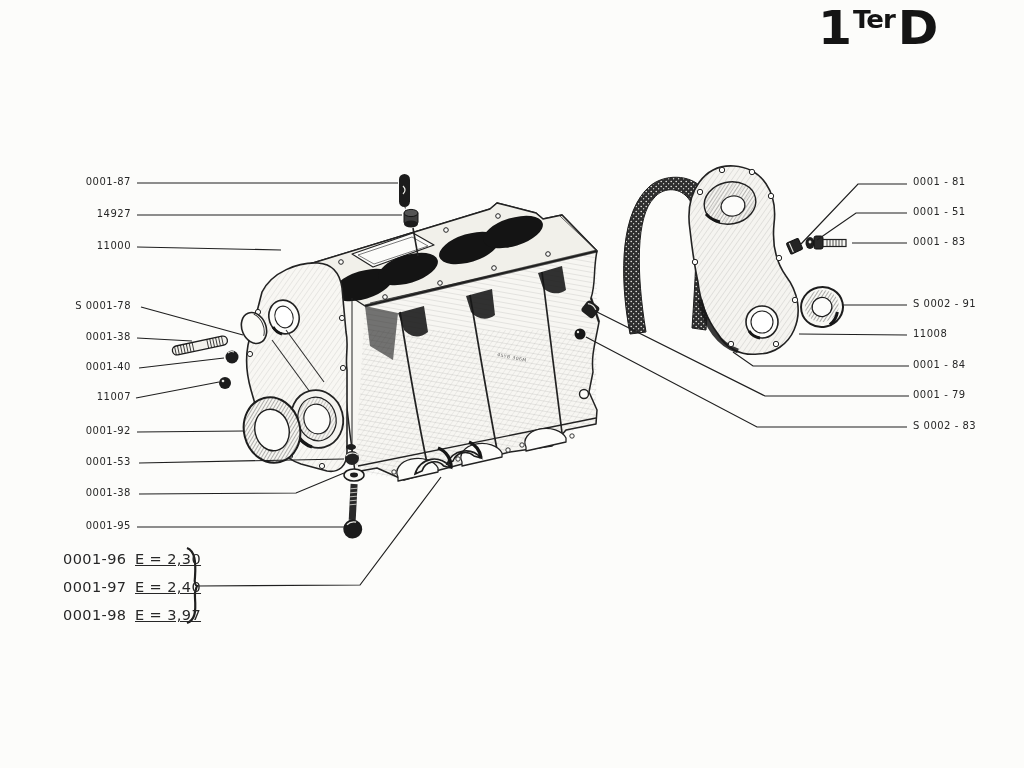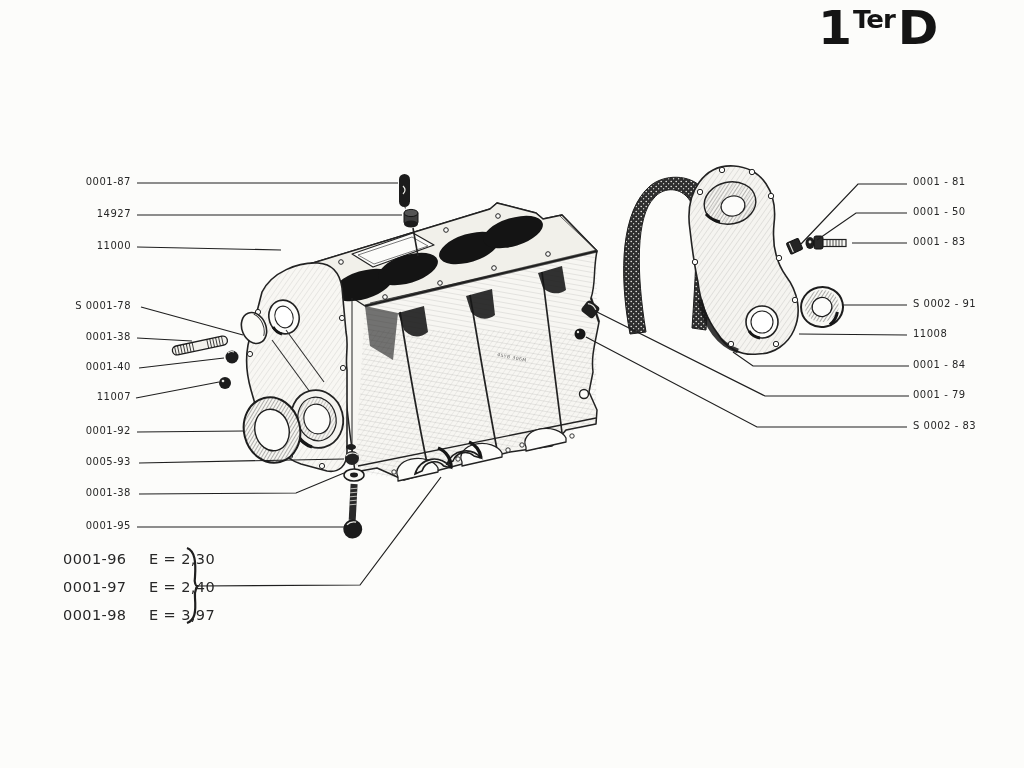--- a/index.html
+++ b/index.html
@@ -24,21 +24,21 @@
 
   
   .callout{
     position:absolute;font-size:10px;letter-spacing:.5px;color:#272727;
     line-height:18px;white-space:nowrap;
   }
   .callout.lft{width:96px;text-align:right;left:35px;}
   .callout.rgt{left:913px;text-align:center;}
   .variant-row{position:absolute;left:63px;font-size:14.5px;letter-spacing:.4px;color:#272727;line-height:18px;white-space:nowrap;}
   .variant-row .part{display:inline-block;width:58px;}
-  .variant-row .dim{display:inline-block;margin-left:23px;}
+  .variant-row .dim{display:inline-block;margin-left:9px;text-decoration:underline;}
 
   .engraving{
     position:absolute;left:497px;top:355px;font-size:4.5px;color:#666;
     transform:rotate(11deg);letter-spacing:.5px;
   }
 </style>
 </head>
 <body>
 
 <div class="stage">
@@ -329,39 +329,39 @@
   </div>
 
   <div class="callout lft" style="top:173px">0001-87</div>
   <div class="callout lft" style="top:205px">14927</div>
   <div class="callout lft" style="top:237px">11000</div>
   <div class="callout lft" style="top:297px">S 0001-78</div>
   <div class="callout lft" style="top:328px">0001-38</div>
   <div class="callout lft" style="top:358px">0001-40</div>
   <div class="callout lft" style="top:388px">11007</div>
   <div class="callout lft" style="top:422px">0001-92</div>
-  <div class="callout lft" style="top:453px">0005-93</div>
+  <div class="callout lft" style="top:453px">0001-53</div>
   <div class="callout lft" style="top:484px">0001-38</div>
   <div class="callout lft" style="top:517px">0001-95</div>
 
   <div class="variant-row" style="top:550px">
     <span class="part">0001-96</span>
     <span class="dim">E = 2,30</span>
   </div>
   <div class="variant-row" style="top:578px">
     <span class="part">0001-97</span>
     <span class="dim">E = 2,40</span>
   </div>
   <div class="variant-row" style="top:606px">
     <span class="part">0001-98</span>
     <span class="dim">E = 3,97</span>
   </div>
 
   <div class="callout rgt" style="top:173px">0001 - 81</div>
-  <div class="callout rgt" style="top:203px">0001 - 50</div>
+  <div class="callout rgt" style="top:203px">0001 - 51</div>
   <div class="callout rgt" style="top:233px">0001 - 83</div>
   <div class="callout rgt" style="top:295px">S 0002 - 91</div>
   <div class="callout rgt" style="top:325px">11008</div>
   <div class="callout rgt" style="top:356px">0001 - 84</div>
   <div class="callout rgt" style="top:386px">0001 - 79</div>
   <div class="callout rgt" style="top:417px">S 0002 - 83</div>
 
   <div class="engraving">45YB 306M</div>
 
 </div>

